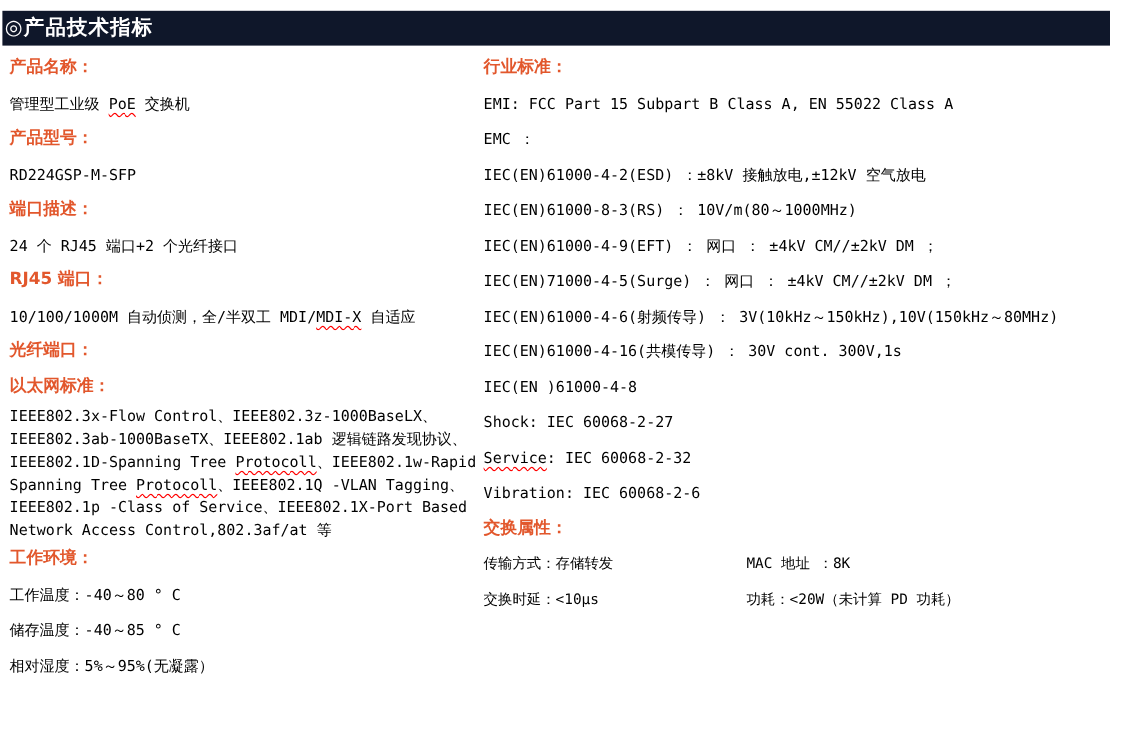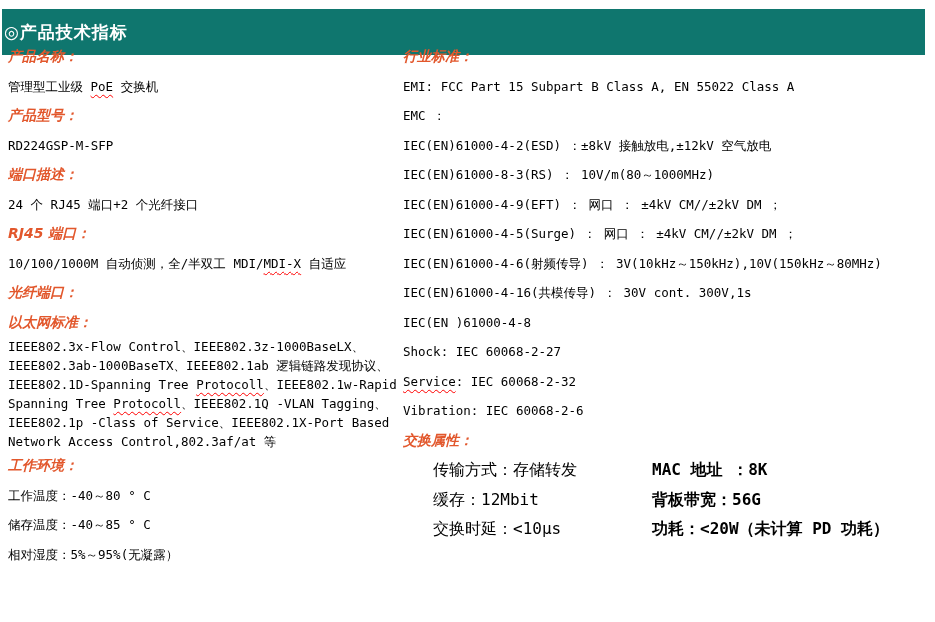--- a/index.html
+++ b/index.html
@@ -1,43 +1,43 @@
 <!DOCTYPE html>
 <html><head>
 <meta charset="utf-8">
 <style>
   html,body{margin:0;padding:0;background:#ffffff;}
   #page{position:relative;width:935px;height:622px;background:#ffffff;overflow:hidden;
         font-family:"DejaVu Sans Mono","Liberation Mono",monospace;color:#000000;}
 
   
-  .header-bar{position:absolute;left:2px;top:9px;width:923px;height:46px;background:#0f766e;
+  .header-bar{position:absolute;left:2px;top:9px;width:923px;height:29px;background:#0f172a;
               display:flex;align-items:center;}
   .header-bar .title{color:#ffffff;font-weight:bold;font-size:17px;line-height:29px;
               font-family:"DejaVu Sans","Liberation Sans",sans-serif;letter-spacing:1px;padding-left:2px;}
 
   
   .col{position:absolute;top:42px;}
   .col-left{left:8px;width:392px;}
   .col-right{left:403px;width:528px;}
 
   
   .ln{line-height:29.5px;font-size:12.5px;white-space:pre;margin:0;}
   .h{line-height:29.5px;font-size:14px;font-weight:bold;color:#E2572C;white-space:pre;margin:0;
-     font-family:"DejaVu Sans","Liberation Sans",sans-serif;font-style:italic;}
+     font-family:"DejaVu Sans","Liberation Sans",sans-serif;}
   .eth .ln{line-height:19px;}
 
   
   .sp{text-decoration-line:underline;text-decoration-style:wavy;text-decoration-color:#FF0000;
       text-decoration-thickness:1px;text-underline-offset:3px;margin-top:26px;}
 
   
-  .row{display:flex;line-height:29.5px;font-size:16px;white-space:pre;margin-left:30px;}
+  .row{display:flex;line-height:29.5px;font-size:12px;white-space:pre;}
   .row .c1{width:219px;flex:0 0 219px;}
-  .row .c2{flex:1;font-weight:bold;}
+  .row .c2{flex:1;}
 </style>
 </head>
 <body>
 
 <div id="page">
 
   <div class="header-bar">
     <span class="title">◎产品技术指标</span>
   </div>
 
@@ -72,36 +72,32 @@
     <p class="ln">相对湿度：5%～95%(无凝露）</p>
   </div>
 
   <div class="col col-right">
     <p class="h">行业标准：</p>
     <p class="ln">EMI: FCC Part 15 Subpart B Class A, EN 55022 Class A</p>
     <p class="ln">EMC ：</p>
     <p class="ln">IEC(EN)61000-4-2(ESD) ：±8kV 接触放电,±12kV 空气放电</p>
     <p class="ln">IEC(EN)61000-8-3(RS) ： 10V/m(80～1000MHz)</p>
     <p class="ln">IEC(EN)61000-4-9(EFT) ： 网口 ： ±4kV CM//±2kV DM ；</p>
-    <p class="ln">IEC(EN)61000-4-5(Surge) ： 网口 ： ±4kV CM//±2kV DM ；</p>
+    <p class="ln">IEC(EN)71000-4-5(Surge) ： 网口 ： ±4kV CM//±2kV DM ；</p>
     <p class="ln">IEC(EN)61000-4-6(射频传导) ： 3V(10kHz～150kHz),10V(150kHz～80MHz)</p>
     <p class="ln">IEC(EN)61000-4-16(共模传导) ： 30V cont. 300V,1s</p>
     <p class="ln">IEC(EN )61000-4-8</p>
     <p class="ln">Shock: IEC 60068-2-27</p>
     <p class="ln"><span class="sp">Service</span><span>: IEC 60068-2-32</span></p>
     <p class="ln">Vibration: IEC 60068-2-6</p>
 
     <p class="h">交换属性：</p>
     <div class="row">
       <span class="c1">传输方式：存储转发</span>
       <span class="c2">MAC 地址 ：8K</span>
     </div>
     <div class="row">
-      <span class="c1">缓存：12Mbit</span>
-      <span class="c2">背板带宽：56G</span>
-    </div>
-    <div class="row">
       <span class="c1">交换时延：&lt;10μs</span>
       <span class="c2">功耗：&lt;20W（未计算 PD 功耗）</span>
     </div>
   </div>
 
 </div>
 
 </body></html>

